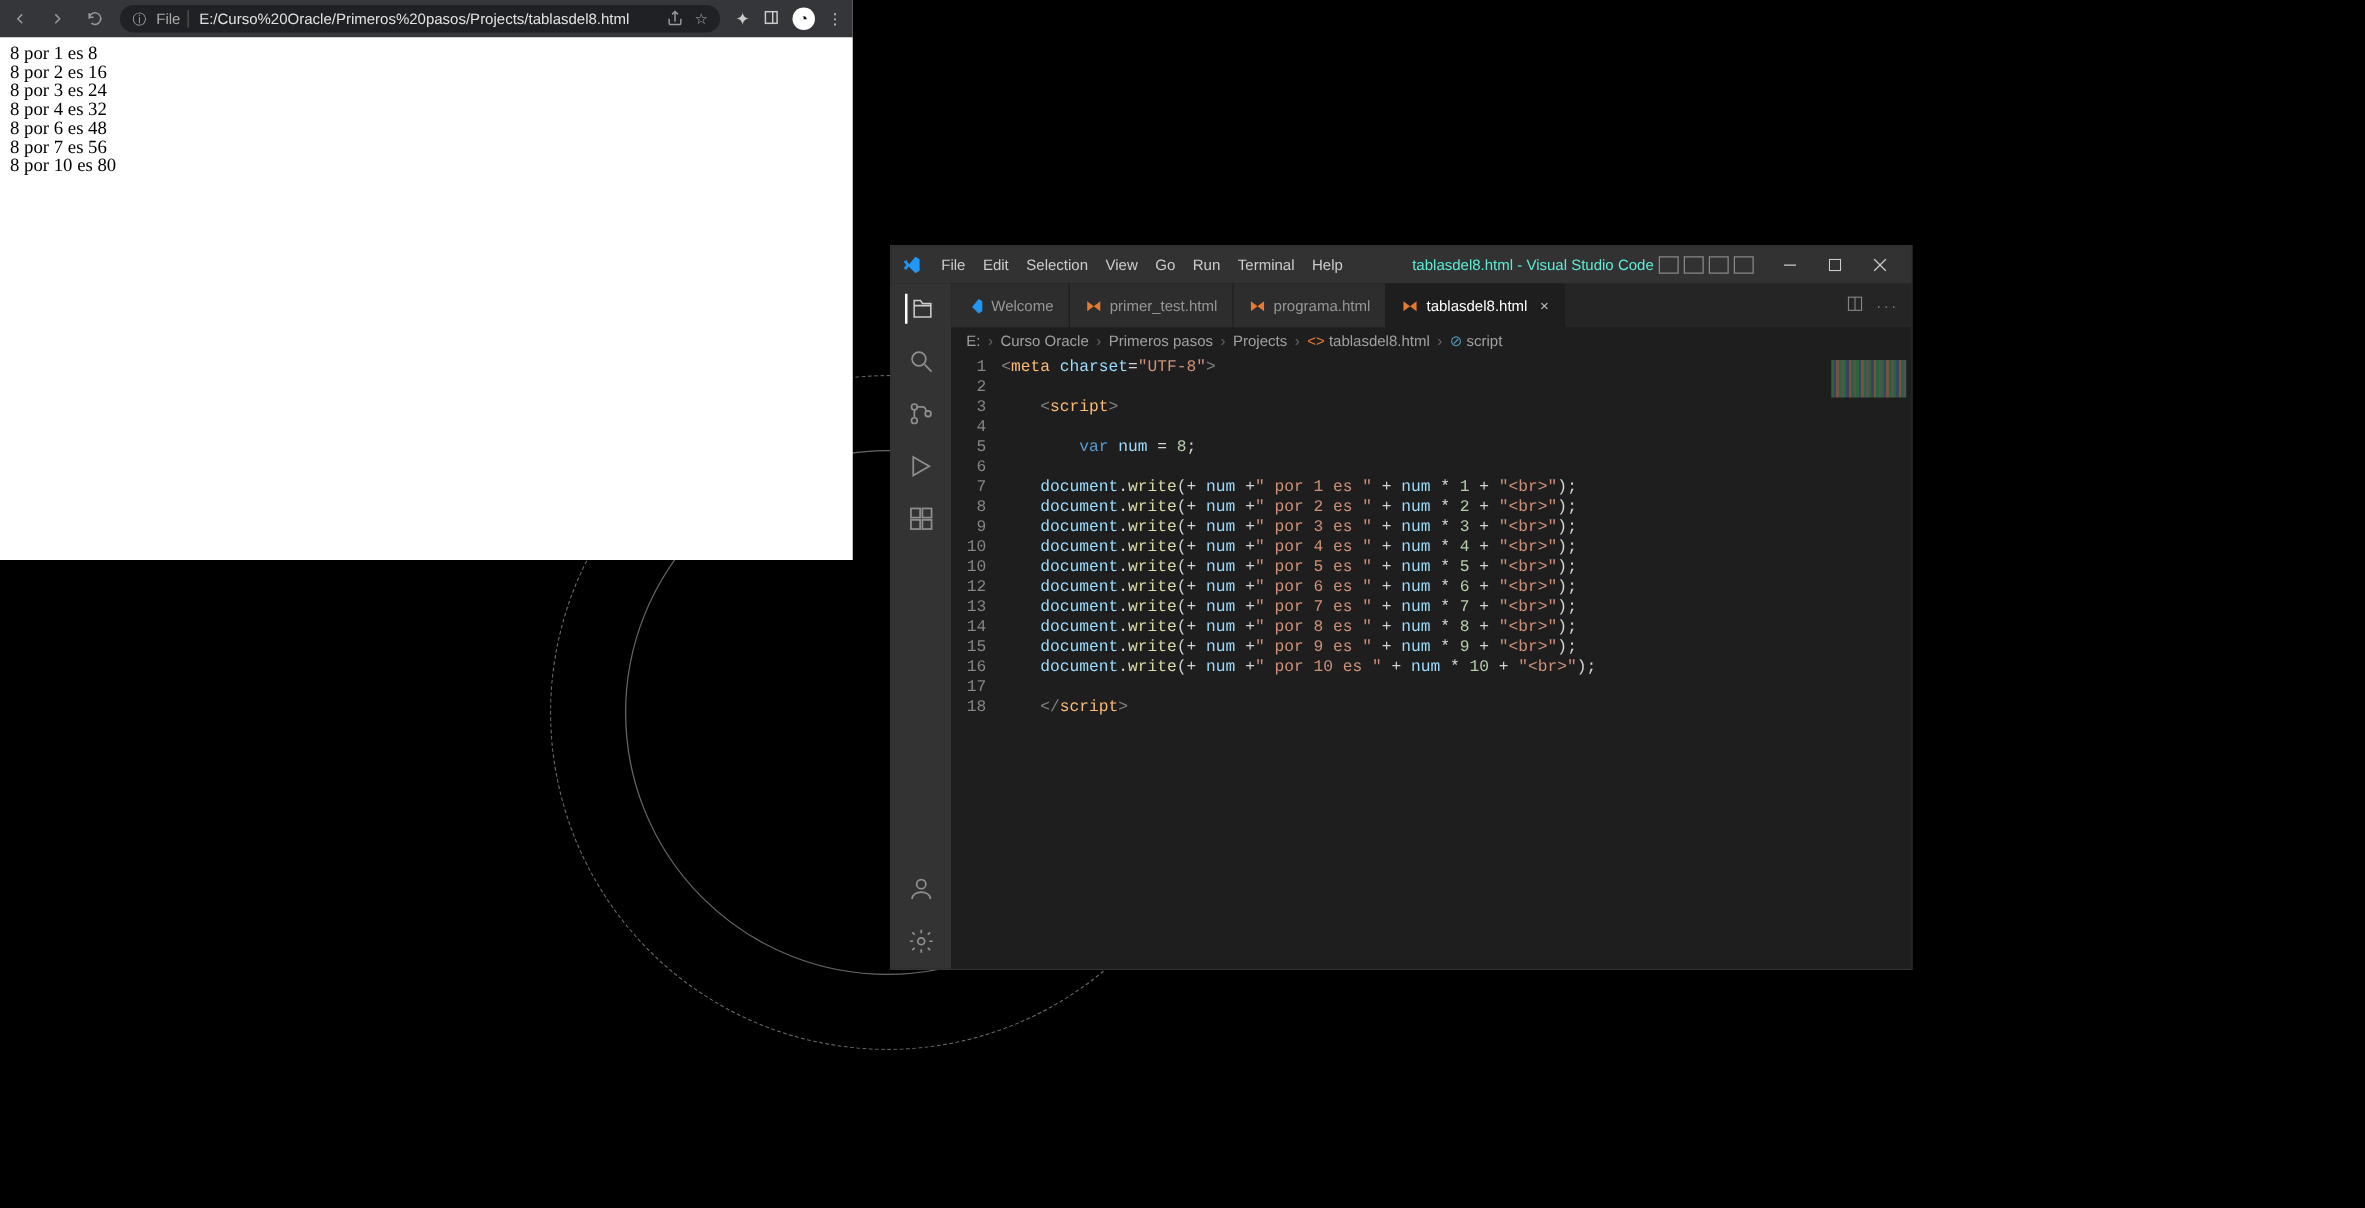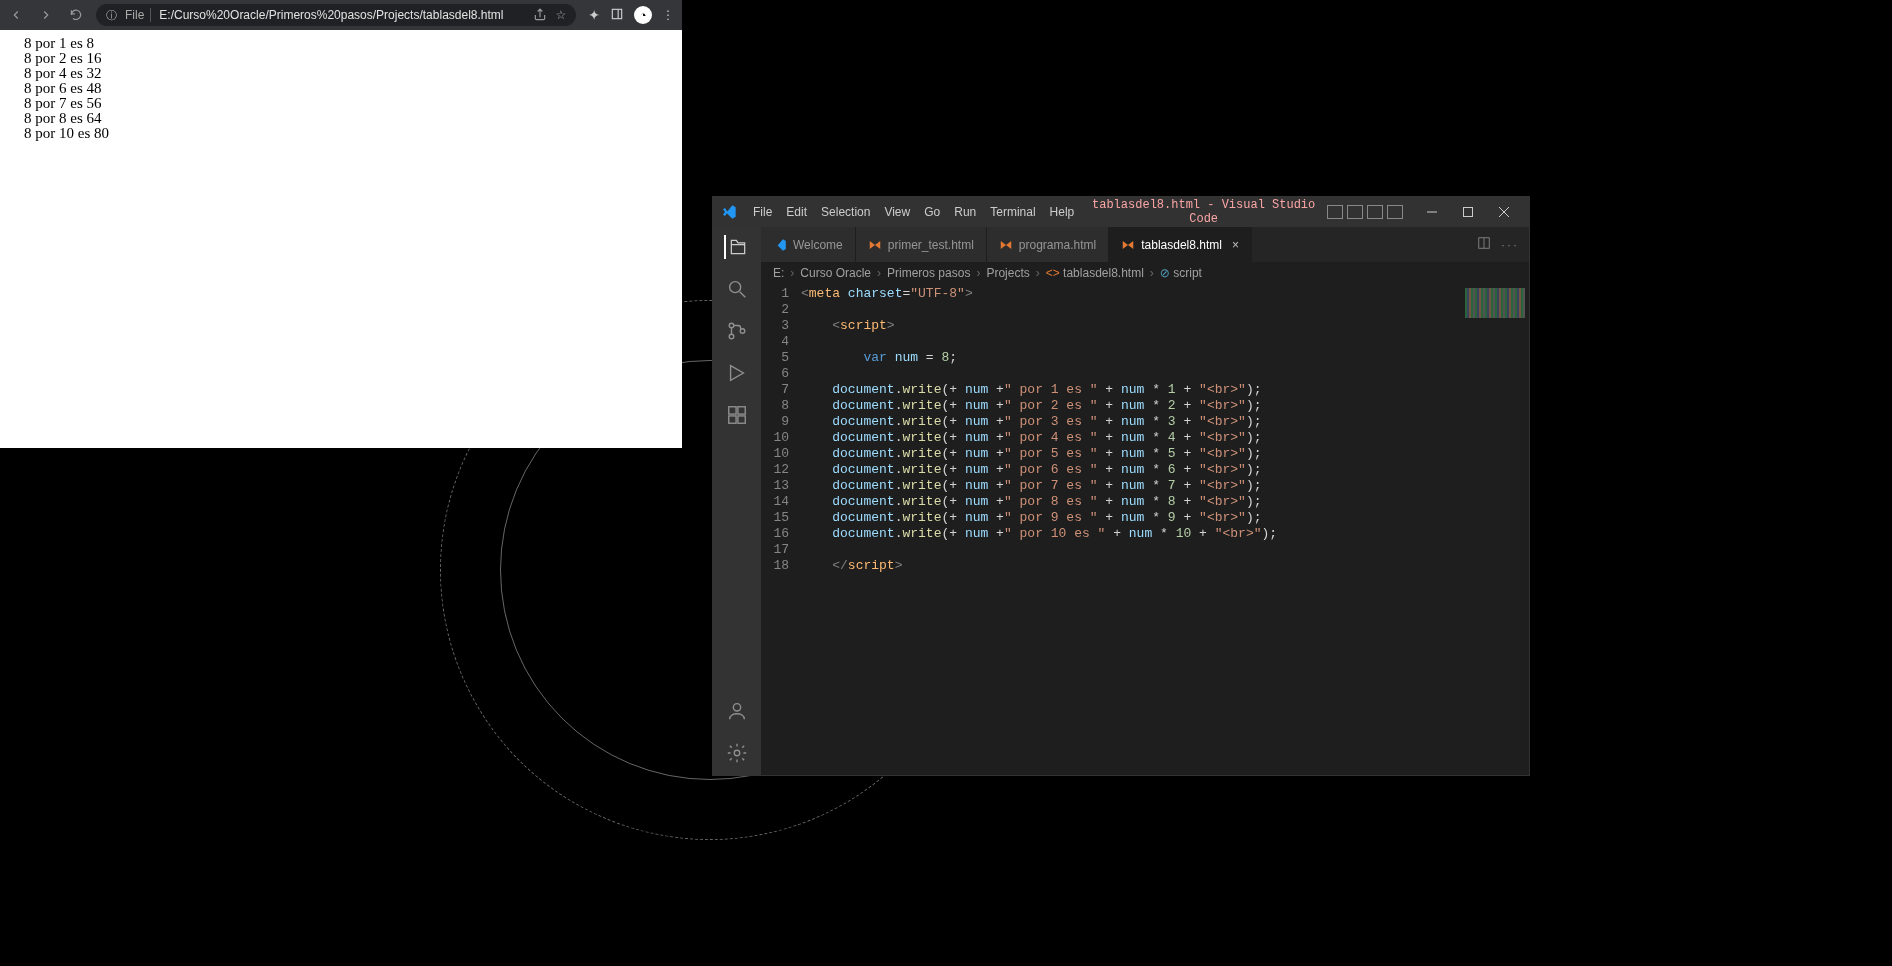--- a/index.html
+++ b/index.html
@@ -48,21 +48,21 @@
   color: #e2e2e2;
   font-size: 12px;
 }
 .url-info-icon { font-size: 11px; color: #aaa; }
 .url-file-badge { color: #aaa; padding-right: 6px; border-right: 1px solid #555; }
 .right-icons { display: flex; gap: 10px; align-items: center; }
 .avatar-circle { width: 18px; height: 18px; border-radius: 50%; background: #fff; display:flex;align-items:center;justify-content:center;color:#000;font-size:11px;font-weight:bold;}
 .browser-content {
   flex: 1;
   background: #fff;
-  padding: 6px 24px;
+  padding: 6px 8px;
   font-family: "Times New Roman", serif;
   font-size: 15px;
   color: #000;
   line-height: 1.0;
 }
 .browser-content div { margin: 0; }
 
 
 .vscode {
   position: absolute;
@@ -81,21 +81,21 @@
   height: 30px;
   background: #323233;
   display: flex;
   align-items: center;
   padding: 0 8px;
   gap: 4px;
 }
 .vscode-logo { width: 16px; height: 16px; }
 .vscode-menu { display: flex; gap: 2px; margin-left: 6px; }
 .vscode-menu span { padding: 4px 6px; cursor: pointer; font-size: 12px; color: #ccc; }
-.vscode-title { flex: 1; text-align: center; font-size: 12px; color: #fca5a5; font-family: Liberation Mono, monospace; }
+.vscode-title { flex: 1; text-align: right; font-size: 12px; color: #5eead4; }
 .vscode-win-ctrl { display: flex; gap: 2px; }
 .win-btn { width: 34px; height: 22px; display: flex; align-items: center; justify-content: center; cursor: pointer; }
 .layout-icons { display:flex; gap:4px; margin-right:8px;}
 .layout-icons .li { width:16px;height:14px;border:1px solid #888;}
 .vscode-body { flex: 1; display: flex; }
 .activity-bar {
   width: 48px;
   background: #333333;
   display: flex;
   flex-direction: column;
@@ -230,24 +230,24 @@
             <rect x="4" y="4" width="16" height="16"></rect>
             <line x1="14" y1="4" x2="14" y2="20"></line>
           </svg></span>
       <div class="avatar-circle">◔</div>
       <span style="color:#ccc;">⋮</span>
     </div>
   </div>
   <div class="browser-content" id="browser-out">
       <div>8 por 1 es 8</div>
       <div>8 por 2 es 16</div>
+      <div>8 por 3 es 24</div>
       <div>8 por 4 es 32</div>
       <div>8 por 6 es 48</div>
       <div>8 por 7 es 56</div>
-      <div>8 por 8 es 64</div>
       <div>8 por 10 es 80</div>
     </div>
 </div>
 
 <div class="vscode">
   <div class="vscode-titlebar">
     <svg class="vscode-logo" viewBox="0 0 24 24">
         <path fill="#2196f3" d="M17 2l5 3v14l-5 3-9-9 9-11zM3 8l3-2 4 6-4 6-3-2 3-4-3-4z"></path>
       </svg>
     <div class="vscode-menu" id="vs-menu">

